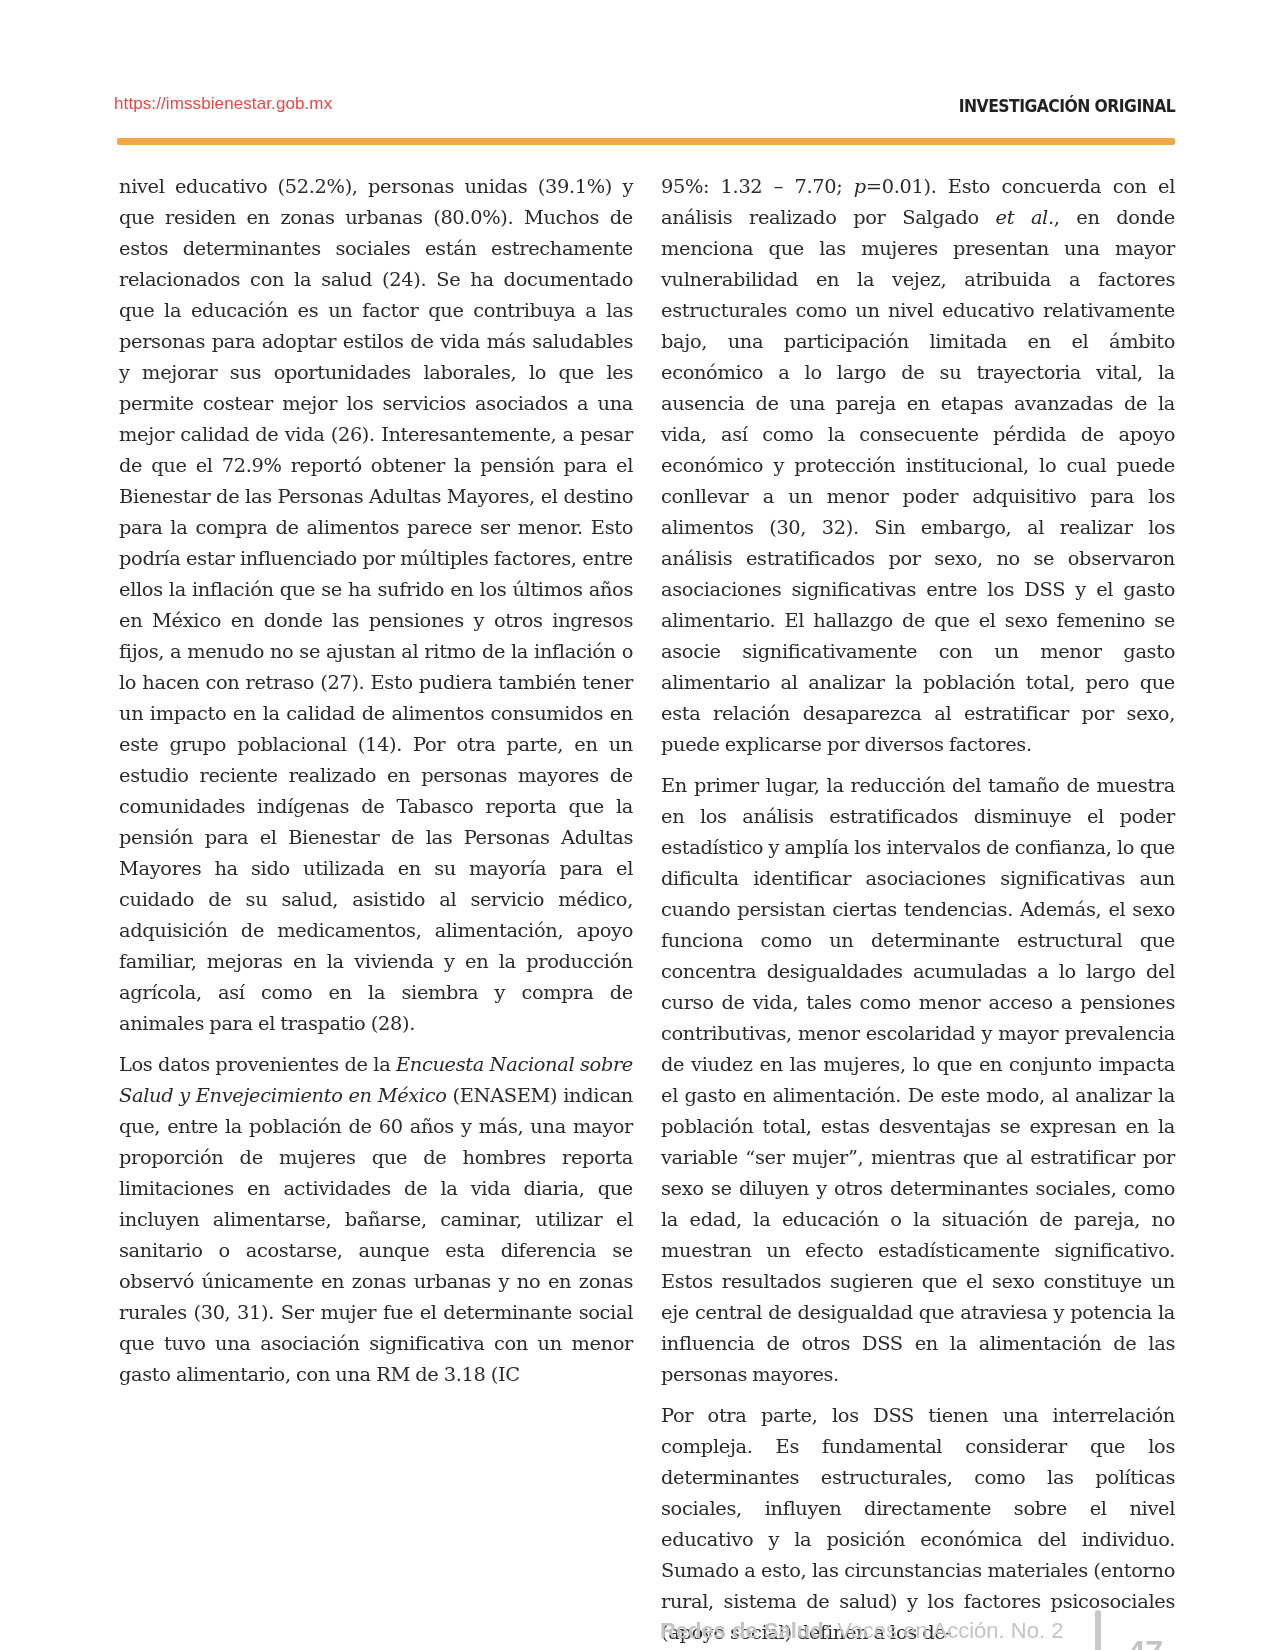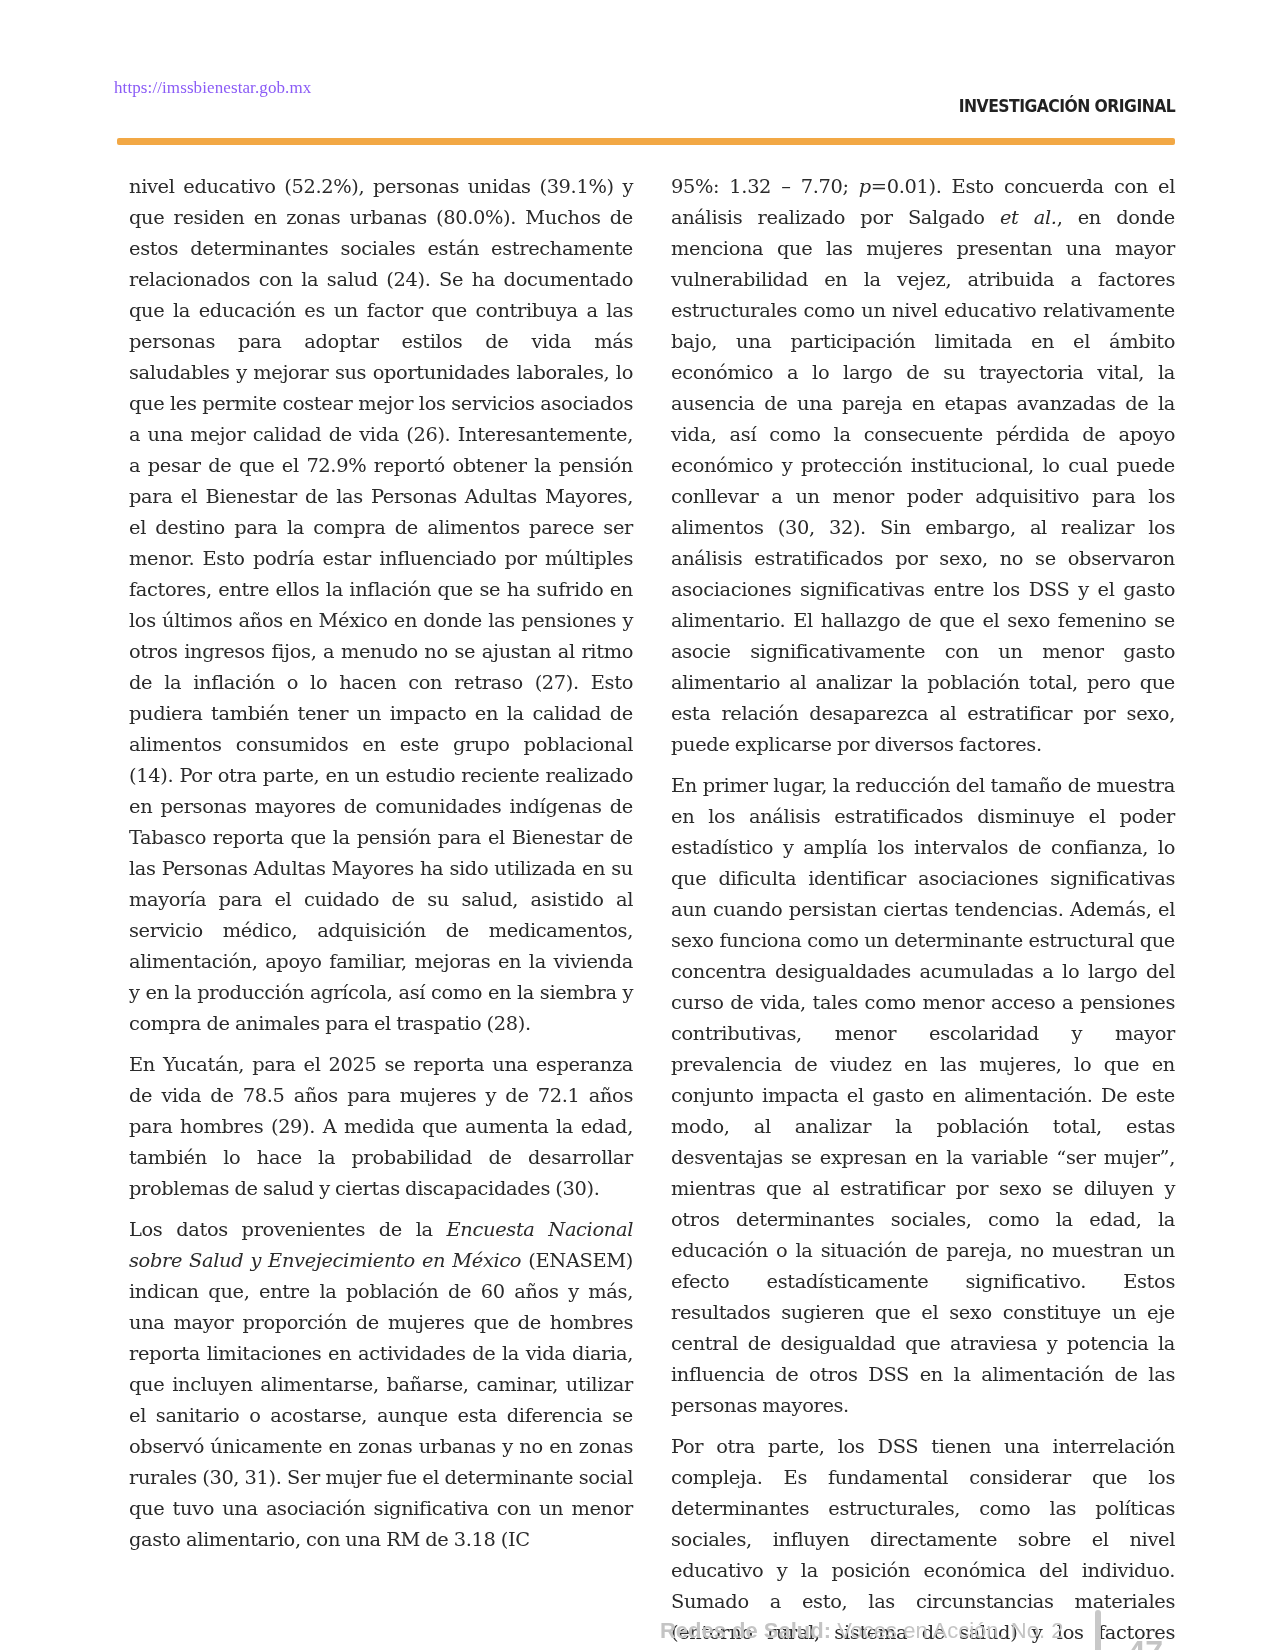--- a/index.html
+++ b/index.html
@@ -1,40 +1,40 @@
 <!DOCTYPE html>
 <html><head>
 <meta charset="utf-8">
 <style>
   html, body { margin: 0; padding: 0; background: #ffffff; }
   body { width: 1275px; height: 1650px; position: relative; overflow: hidden; }
   .header-url {
-    position: absolute; left: 114px; top: 78px;
-    font-family: Liberation Serif, serif; font-size: 17px; color: #8b5cf6;
+    position: absolute; left: 114px; top: 94px;
+    font-family: Liberation Sans, sans-serif; font-size: 17px; color: #ef4444;
     letter-spacing: 0.1px;
   }
   .header-section {
     position: absolute; right: 100px; top: 96px;
     font-family: "DejaVu Sans", sans-serif; font-size: 17px; font-weight: bold;
     color: #222222; letter-spacing: -0.6px; transform: scaleX(0.92); transform-origin: right center;
   }
   .header-rule {
     position: absolute; left: 117px; top: 138px; width: 1058px; height: 7px;
     background: #f2a845; border-radius: 2px;
   }
   .columns {
     position: absolute; top: 171px; left: 115px; width: 1060px;
     display: flex; justify-content: space-between;
   }
   .col {
     width: 518px;
     font-family: "DejaVu Serif", serif; font-size: 19.4px; line-height: 31px; color: #2a2a2a;
     text-align: justify; hyphens: manual; letter-spacing: -0.35px; word-spacing: -0.5px;
   }
-  .col p { margin: 0 0 10px 14px; }
+  .col p { margin: 0 0 10px 4px; }
   .footer {
     position: absolute; right: 112px; top: 1590px;
     display: flex; align-items: center; gap: 4px;
   }
   .footer-journal {
     font-family: "Liberation Sans", sans-serif; font-size: 22px; color: #c4c4c4;
   }
   .footer-journal b { font-weight: bold; }
   .footer-sep {
     width: 6px; height: 42px; background: #c8c8c8; border-radius: 3px; margin: 0 22px 0 28px;
@@ -46,21 +46,20 @@
 </head>
 <body>
 
 <div class="header-url">https://imssbienestar.gob.mx</div>
 <div class="header-section">INVESTIGACIÓN ORIGINAL</div>
 <div class="header-rule"></div>
 
 <div class="columns">
   <div class="col">
     <p>nivel educativo (52.2%), personas unidas (39.1%) y que residen en zonas urbanas (80.0%). Muchos de estos determinantes sociales están estrechamente relacionados con la salud (24). Se ha documentado que la educación es un factor que contribuya a las personas para adoptar estilos de vida más saludables y mejorar sus oportunidades laborales, lo que les permite costear mejor los servicios asociados a una mejor calidad de vida (26). Interesantemente, a pesar de que el 72.9% reportó obtener la pensión para el Bienestar de las Personas Adultas Mayores, el destino para la compra de alimentos parece ser menor. Esto podría estar influenciado por múltiples factores, entre ellos la inflación que se ha sufrido en los últimos años en México en donde las pensiones y otros ingresos fijos, a menudo no se ajustan al ritmo de la inflación o lo hacen con retraso (27). Esto pudiera también tener un impacto en la calidad de alimentos consumidos en este grupo poblacional (14). Por otra parte, en un estudio reciente realizado en personas mayores de comunidades indígenas de Tabasco reporta que la pensión para el Bienestar de las Personas Adultas Mayores ha sido utilizada en su mayoría para el cuidado de su salud, asistido al servicio médico, adquisición de medicamentos, alimentación, apoyo familiar, mejoras en la vivienda y en la producción agrícola, así como en la siembra y compra de animales para el traspatio (28).</p>
-    <p>En Yucatán, para el 2025 se reporta una esperanza de vida de 78.5 años para mujeres y de 72.1 años para hombres (29). A medida que aumenta la edad, también lo hace la probabilidad de desarrollar problemas de salud y ciertas discapacidades (30).</p>
     <p><span>Los datos provenientes de la </span><i>Encuesta Nacional sobre Salud y Envejecimiento en México</i><span> (ENASEM) indican que, entre la población de 60 años y más, una mayor proporción de mujeres que de hombres reporta limitaciones en actividades de la vida diaria, que incluyen alimentarse, bañarse, caminar, utilizar el sanitario o acostarse, aunque esta diferencia se observó únicamente en zonas urbanas y no en zonas rurales (30, 31). Ser mujer fue el determinante social que tuvo una asociación significativa con un menor gasto alimentario, con una RM de 3.18 (IC</span></p>
   </div>
   <div class="col">
     <p><span>95%: 1.32 – 7.70; </span><i>p</i><span>=0.01). Esto concuerda con el análisis realizado por Salgado </span><i>et al.</i><span>, en donde menciona que las mujeres presentan una mayor vulnerabilidad en la vejez, atribuida a factores estructurales como un nivel educativo relativamente bajo, una participación limitada en el ámbito económico a lo largo de su trayectoria vital, la ausencia de una pareja en etapas avanzadas de la vida, así como la consecuente pérdida de apoyo económico y protección institucional, lo cual puede conllevar a un menor poder adquisitivo para los alimentos (30, 32). Sin embargo, al realizar los análisis estratificados por sexo, no se observaron asociaciones significativas entre los DSS y el gasto alimentario. El hallazgo de que el sexo femenino se asocie significativamente con un menor gasto alimentario al analizar la población total, pero que esta relación desaparezca al estratificar por sexo, puede explicarse por diversos factores.</span></p>
     <p>En primer lugar, la reducción del tamaño de muestra en los análisis estratificados disminuye el poder estadístico y amplía los intervalos de confianza, lo que dificulta identificar asociaciones significativas aun cuando persistan ciertas tendencias. Además, el sexo funciona como un determinante estructural que concentra desigualdades acumuladas a lo largo del curso de vida, tales como menor acceso a pensiones contributivas, menor escolaridad y mayor prevalencia de viudez en las mujeres, lo que en conjunto impacta el gasto en alimentación. De este modo, al analizar la población total, estas desventajas se expresan en la variable “ser mujer”, mientras que al estratificar por sexo se diluyen y otros determinantes sociales, como la edad, la educación o la situación de pareja, no muestran un efecto estadísticamente significativo. Estos resultados sugieren que el sexo constituye un eje central de desigualdad que atraviesa y potencia la influencia de otros DSS en la alimentación de las personas mayores.</p>
     <p>Por otra parte, los DSS tienen una interrelación compleja. Es fundamental considerar que los determinantes estructurales, como las políticas sociales, influyen directamente sobre el nivel educativo y la posición económica del individuo. Sumado a esto, las circunstancias materiales (entorno rural, sistema de salud) y los factores psicosociales (apoyo social) definen a los de-</p>
   </div>
 </div>
 
 <div class="footer">

